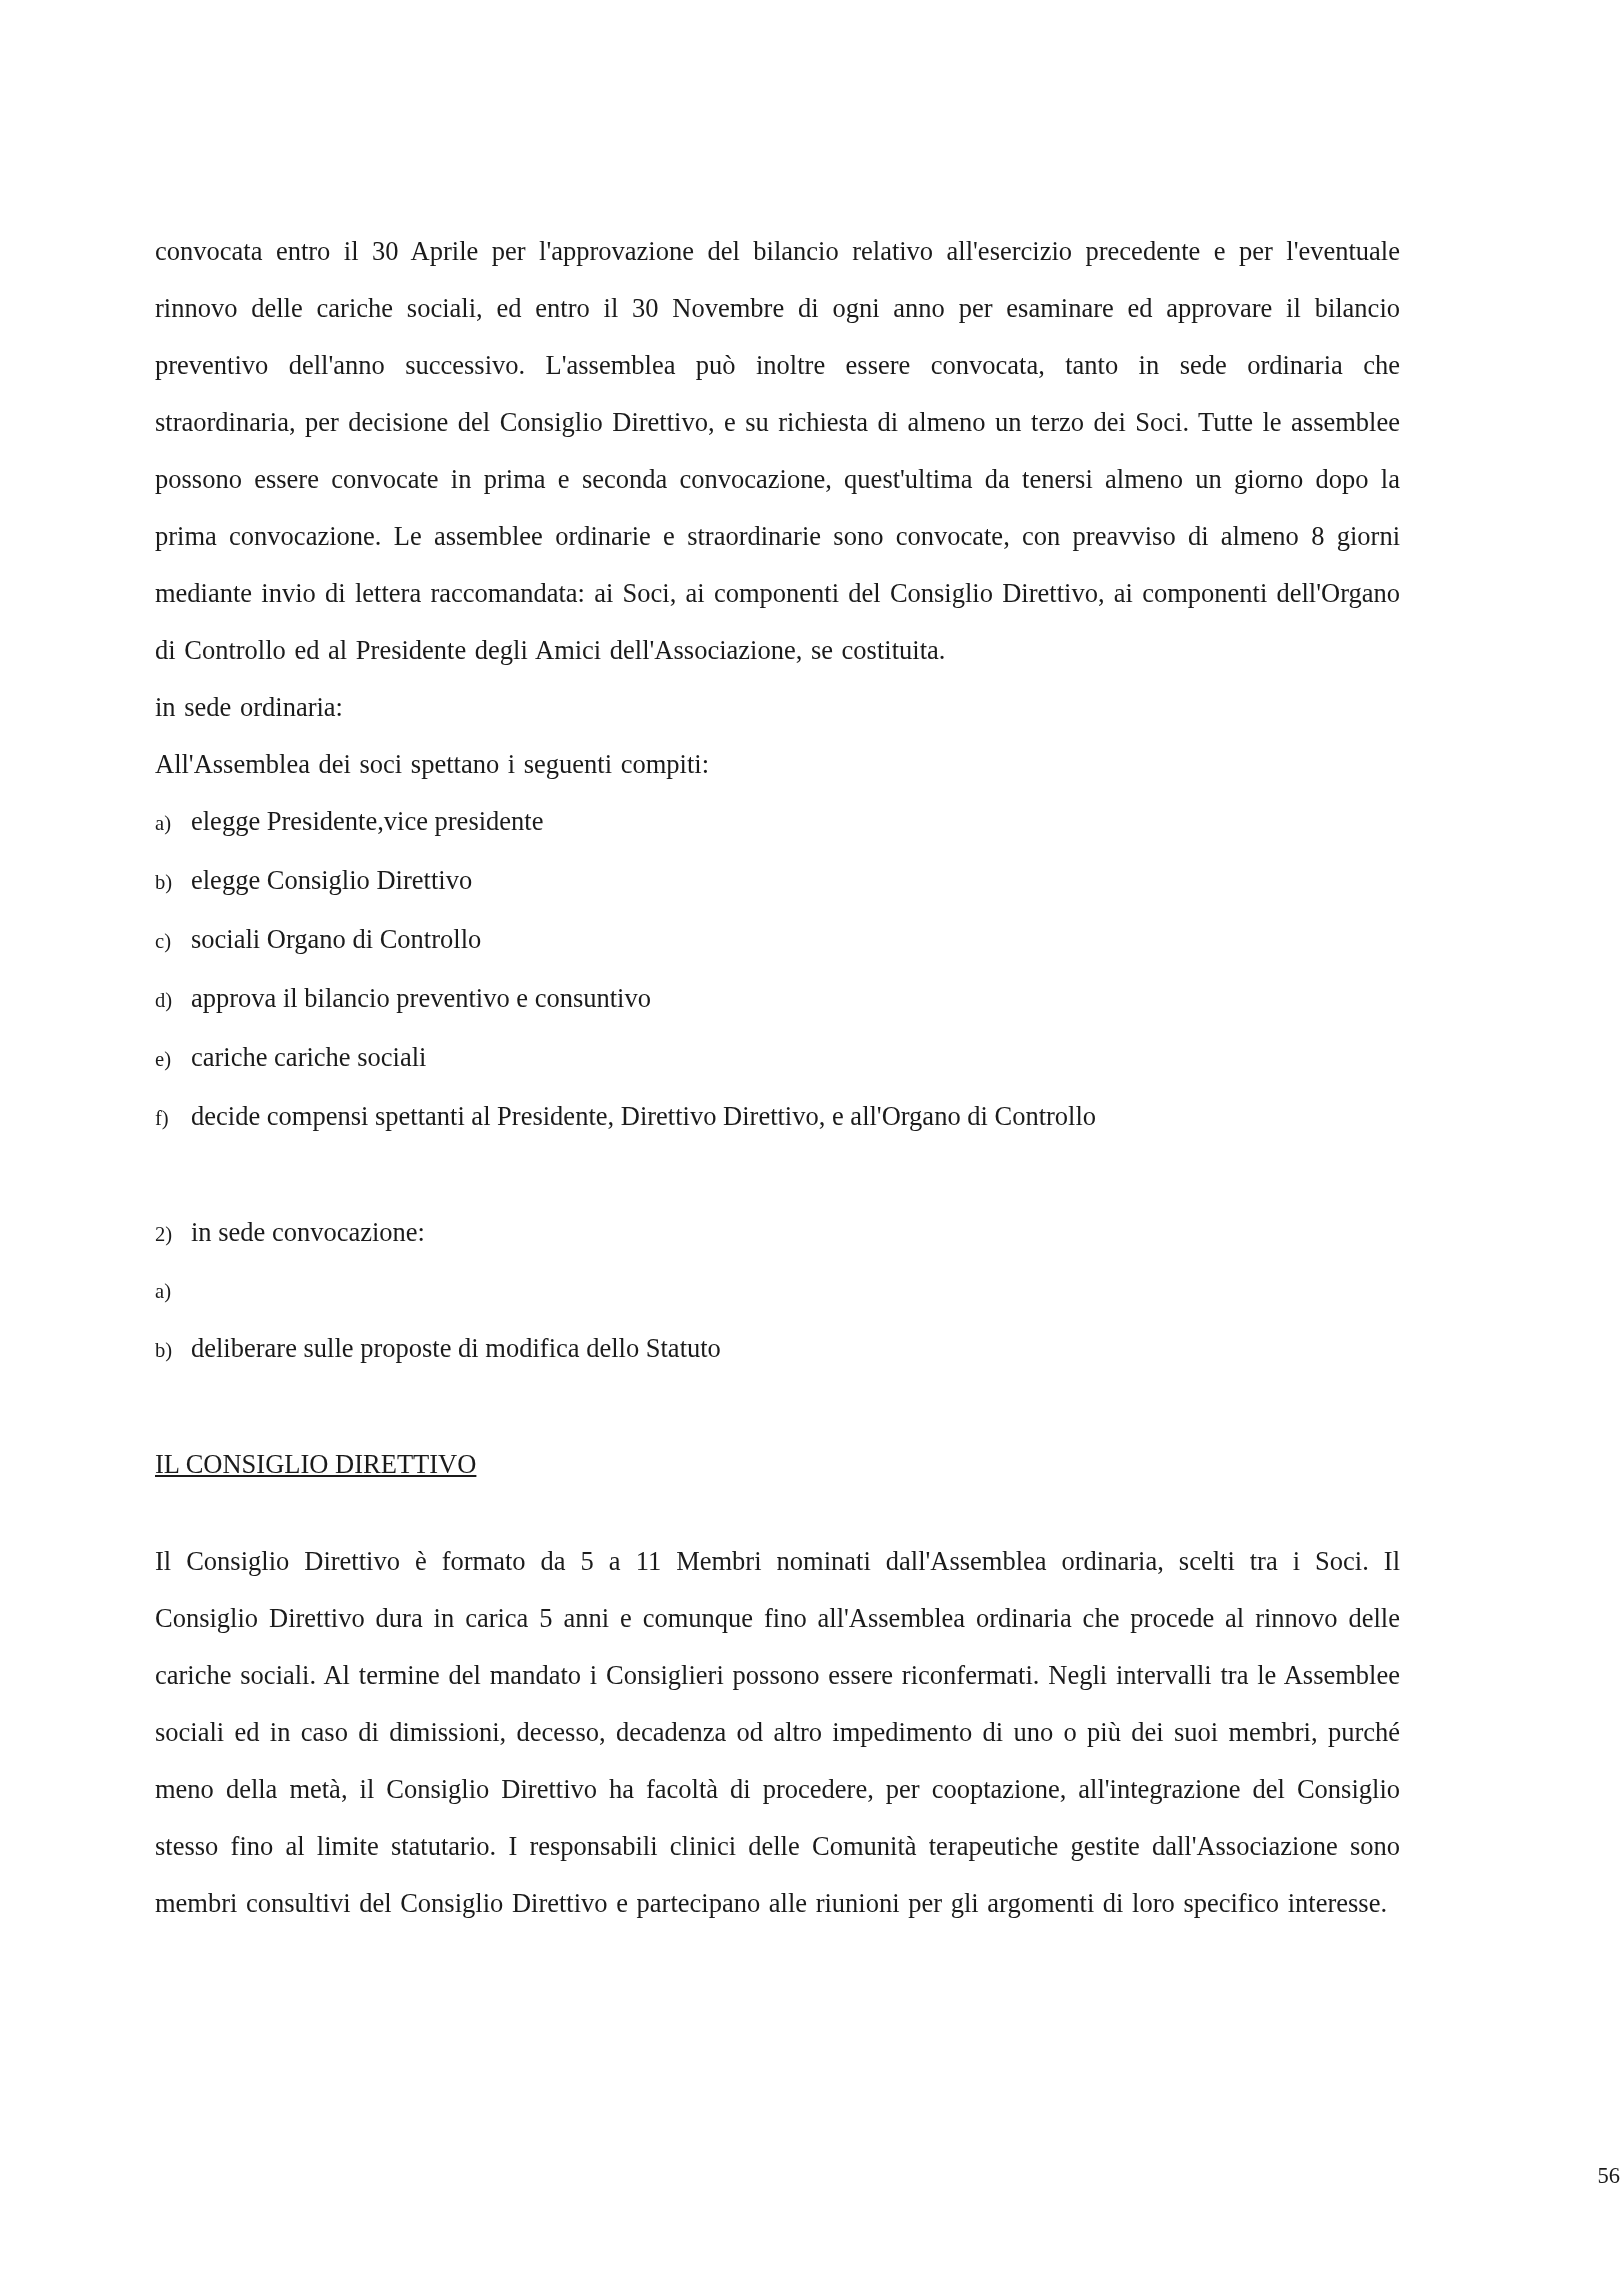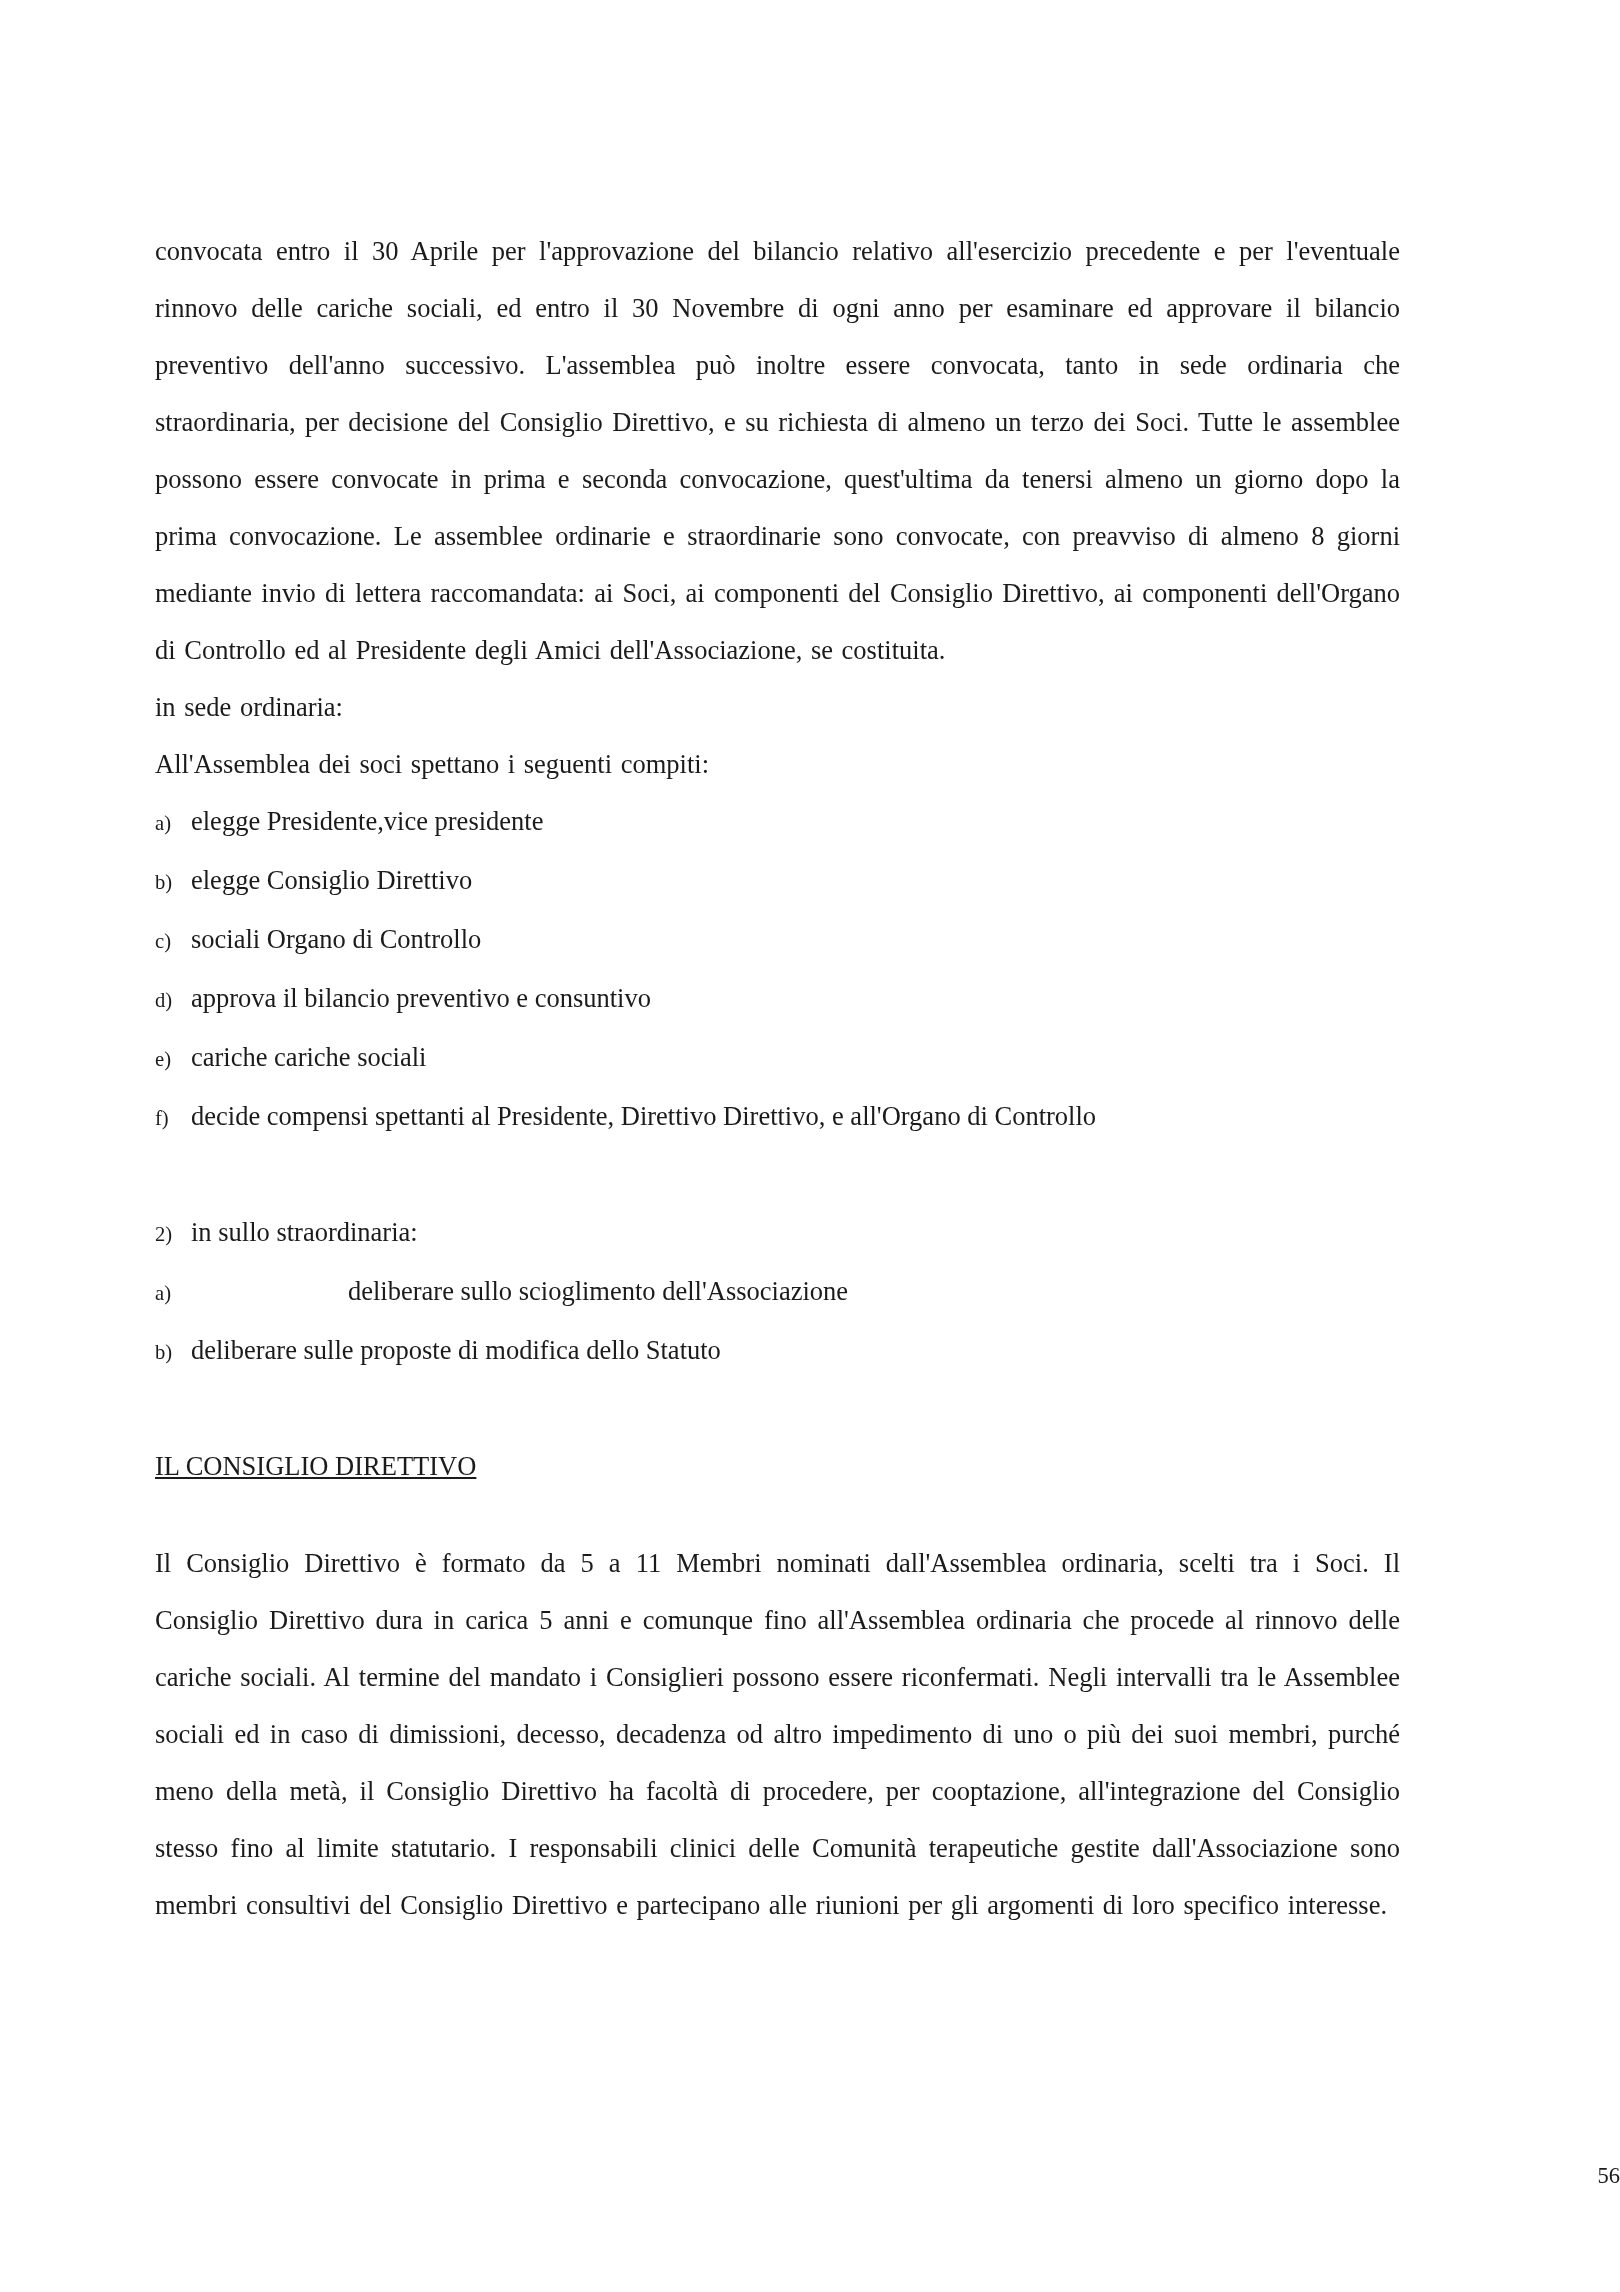--- a/index.html
+++ b/index.html
@@ -106,27 +106,26 @@
     <div class="list-item">
       <span class="marker">f)</span>
       <span class="item-text">decide compensi spettanti al Presidente, Direttivo Direttivo, e all'Organo di Controllo</span>
     </div>
   </div>
 
   <div class="spacer"></div>
 
   <div class="list-item">
     <span class="marker">2)</span>
-    <span class="item-text">in sullo straordinaria:</span>
+    <span class="item-text">in sede convocazione:</span>
   </div>
 
   <div class="list">
     <div class="list-item">
       <span class="marker wide">a)</span>
-      <span class="item-text">deliberare sullo scioglimento dell'Associazione</span>
     </div>
     <div class="list-item">
       <span class="marker">b)</span>
       <span class="item-text">deliberare sulle proposte di modifica dello Statuto</span>
     </div>
   </div>
 
   <div class="spacer"></div>
 
   <p class="heading">IL CONSIGLIO DIRETTIVO</p>

